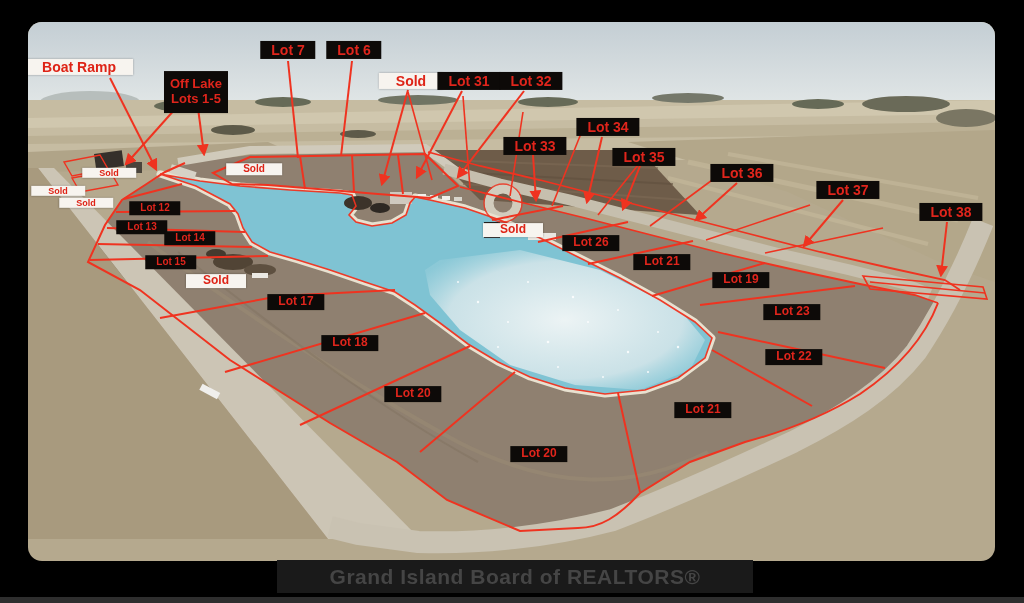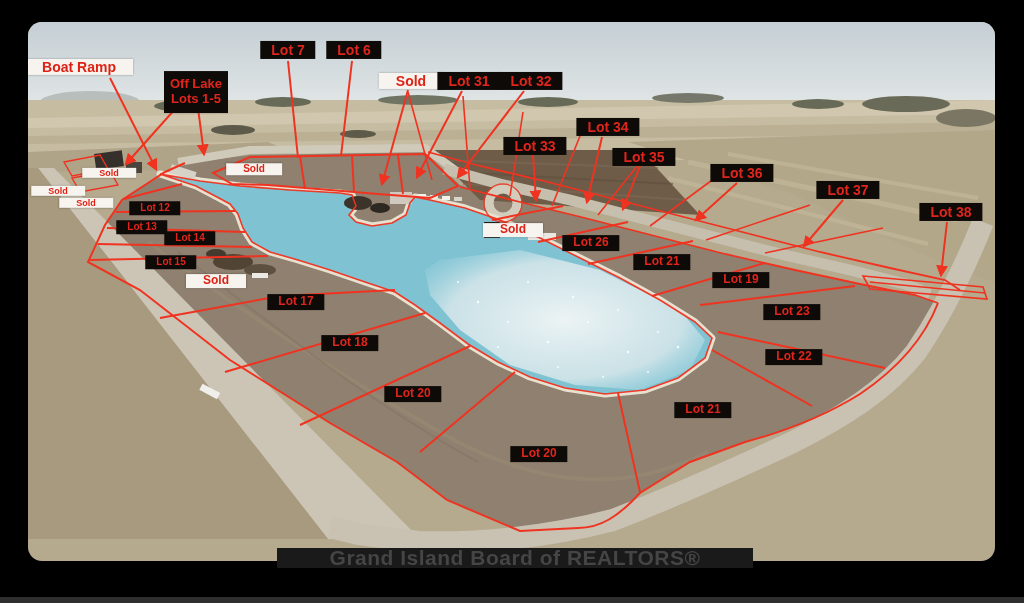--- a/index.html
+++ b/index.html
@@ -8,21 +8,21 @@
   .photo svg{position:absolute;left:0;top:0;}
   #labels-layer{position:absolute;left:0;top:0;width:100%;height:100%;}
   .lbl{position:absolute;font-weight:bold;white-space:nowrap;transform:translate(-50%,-50%);line-height:1.15;text-align:center;}
   .lbl.black{background:#0d0a08;color:#e0251c;padding:1px 11px;}
   .lbl.white{background:#f7f4ef;color:#de2316;padding:0 17px;box-shadow:0 0 2px rgba(0,0,0,.35);}
   .lbl.lg{font-size:14px;}
   .lbl.ml{font-size:13px;padding:6px 6px;}
   .lbl.md{font-size:12px;}
   .lbl.sm{font-size:10px;}
   .lbl.xs{font-size:9px;}
-  .watermark-bar{position:absolute;left:277px;top:548px;width:476px;height:20px;background:#1a1a1a;display:flex;align-items:center;justify-content:center;}
+  .watermark-bar{position:absolute;left:277px;top:560px;width:476px;height:33px;background:#1a1a1a;display:flex;align-items:center;justify-content:center;}
   .watermark-text{color:#454545;font-size:21px;font-weight:bold;letter-spacing:.5px;}
   .frame-footer{position:absolute;left:0;top:597px;width:1024px;height:6px;background:#2e2e2e;}
 </style>
 </head>
 <body>
 
 <div class="frame">
   <div class="photo">
     <svg width="967" height="539" viewBox="0 0 967 539">
       <defs>

